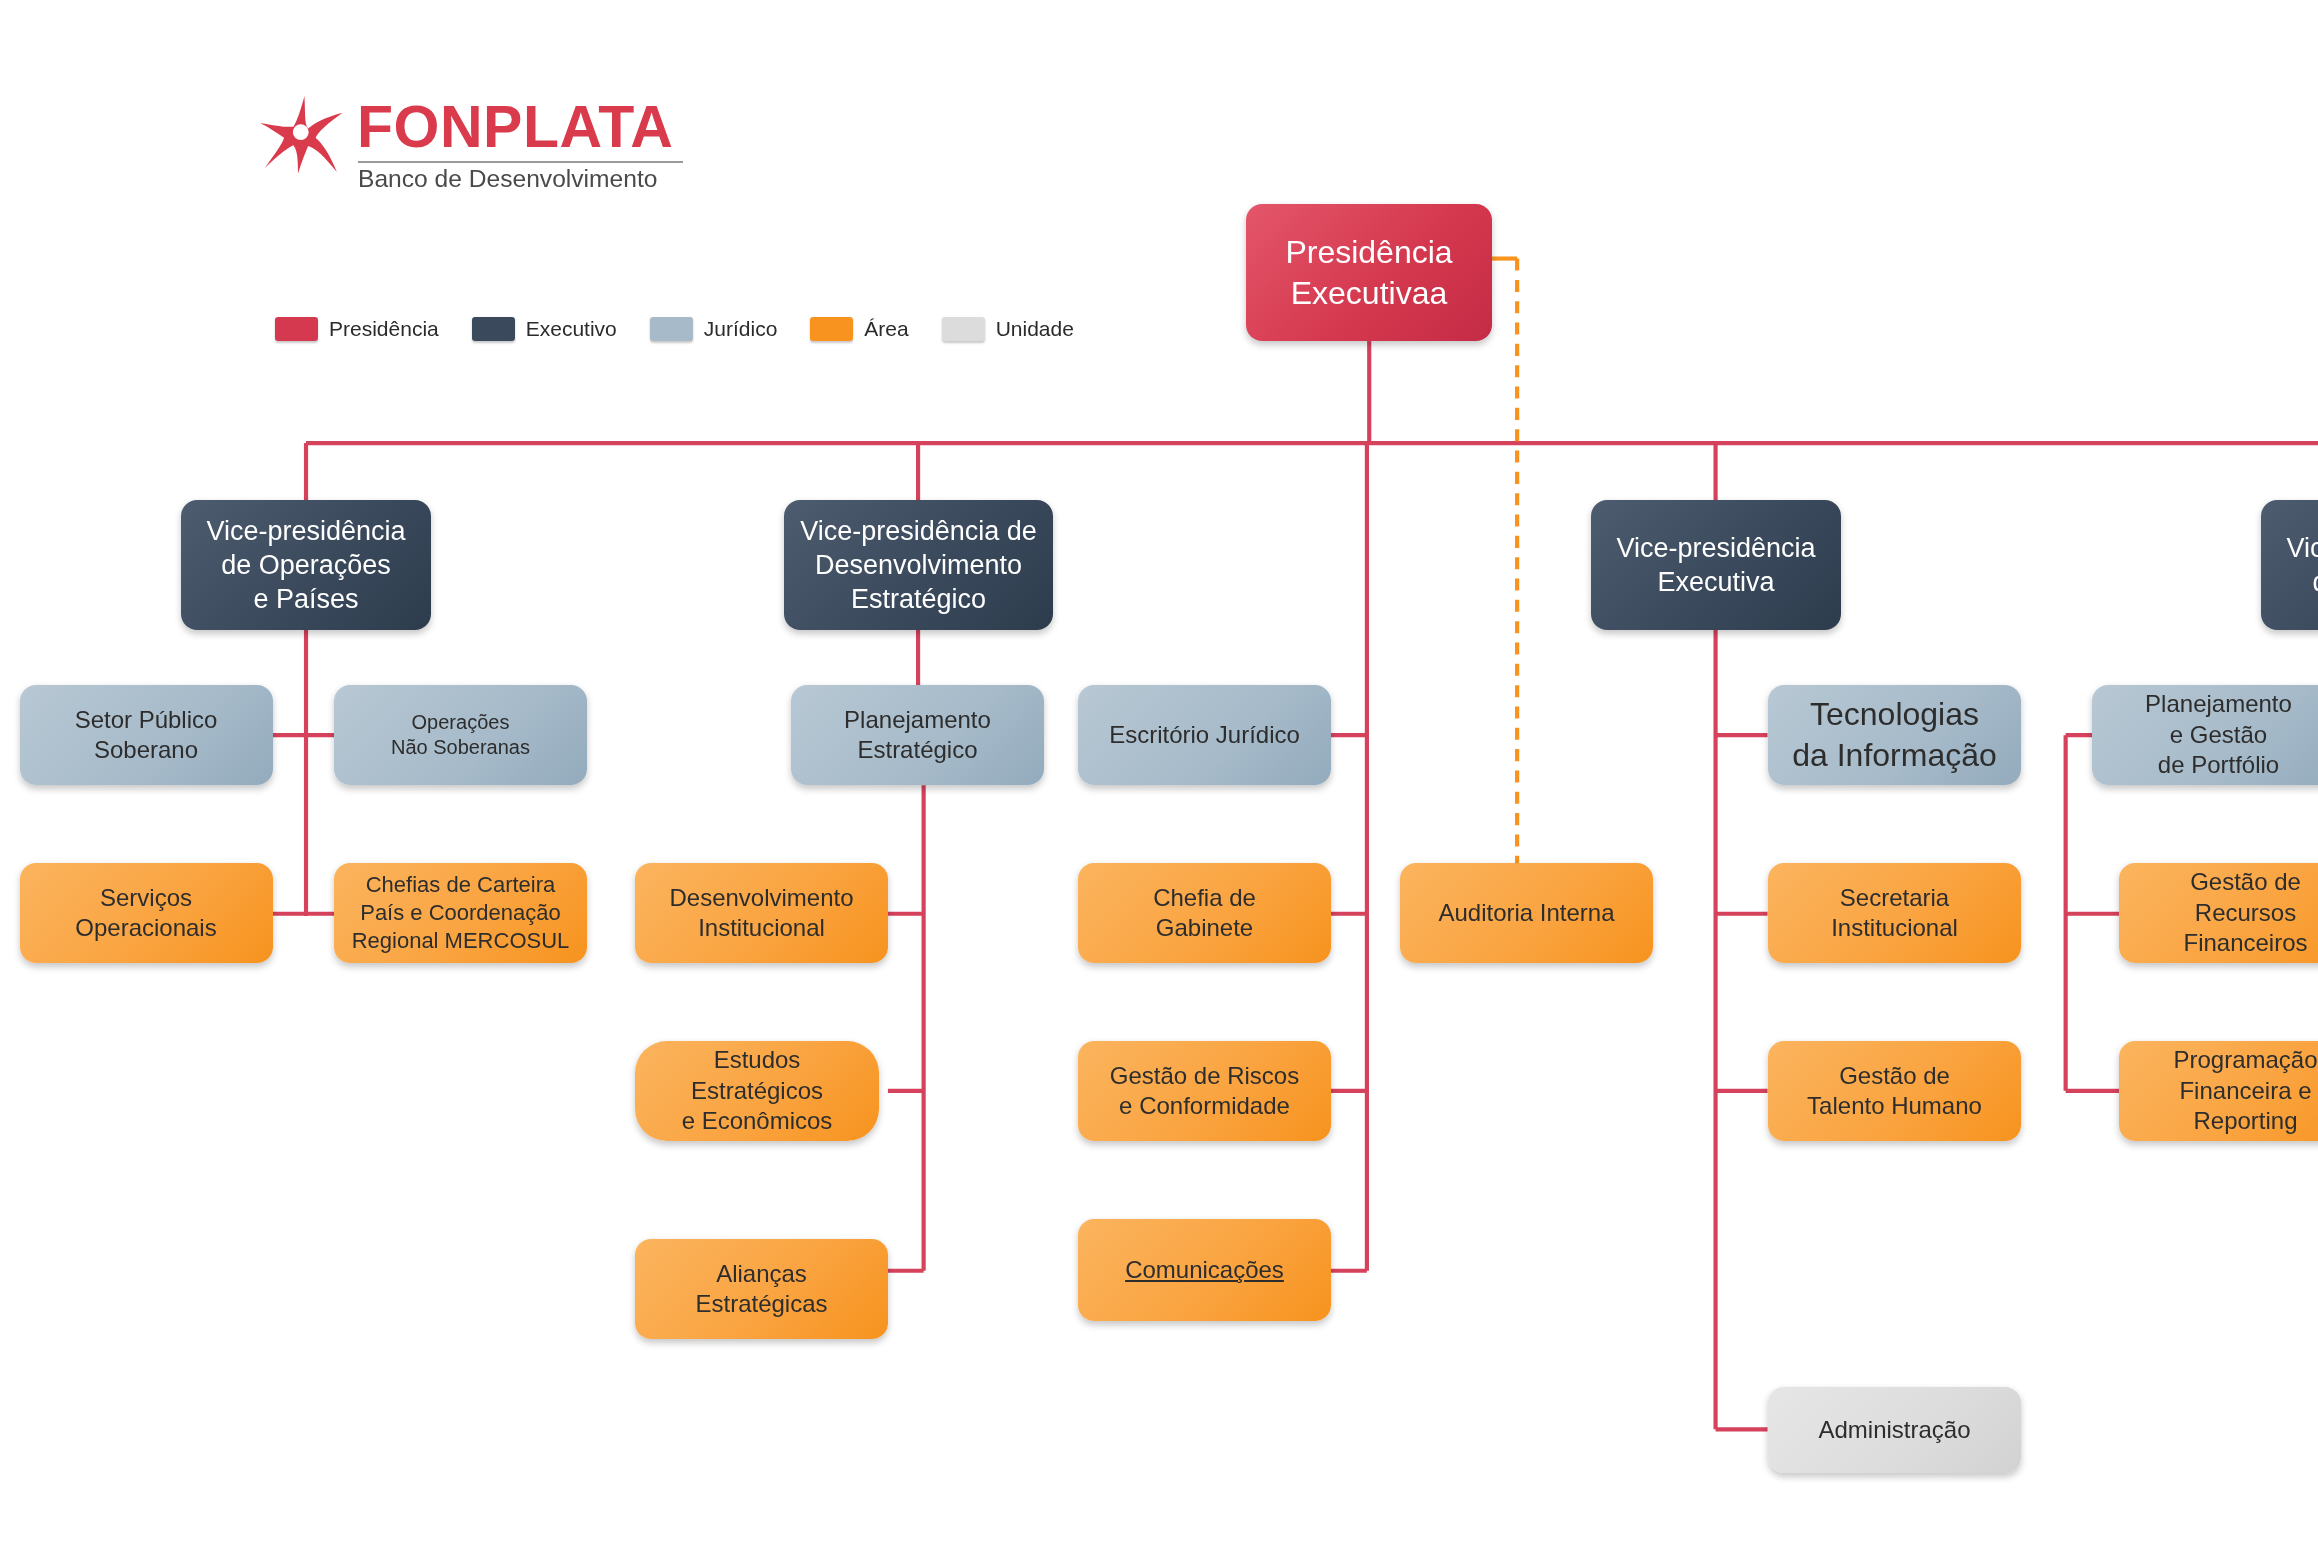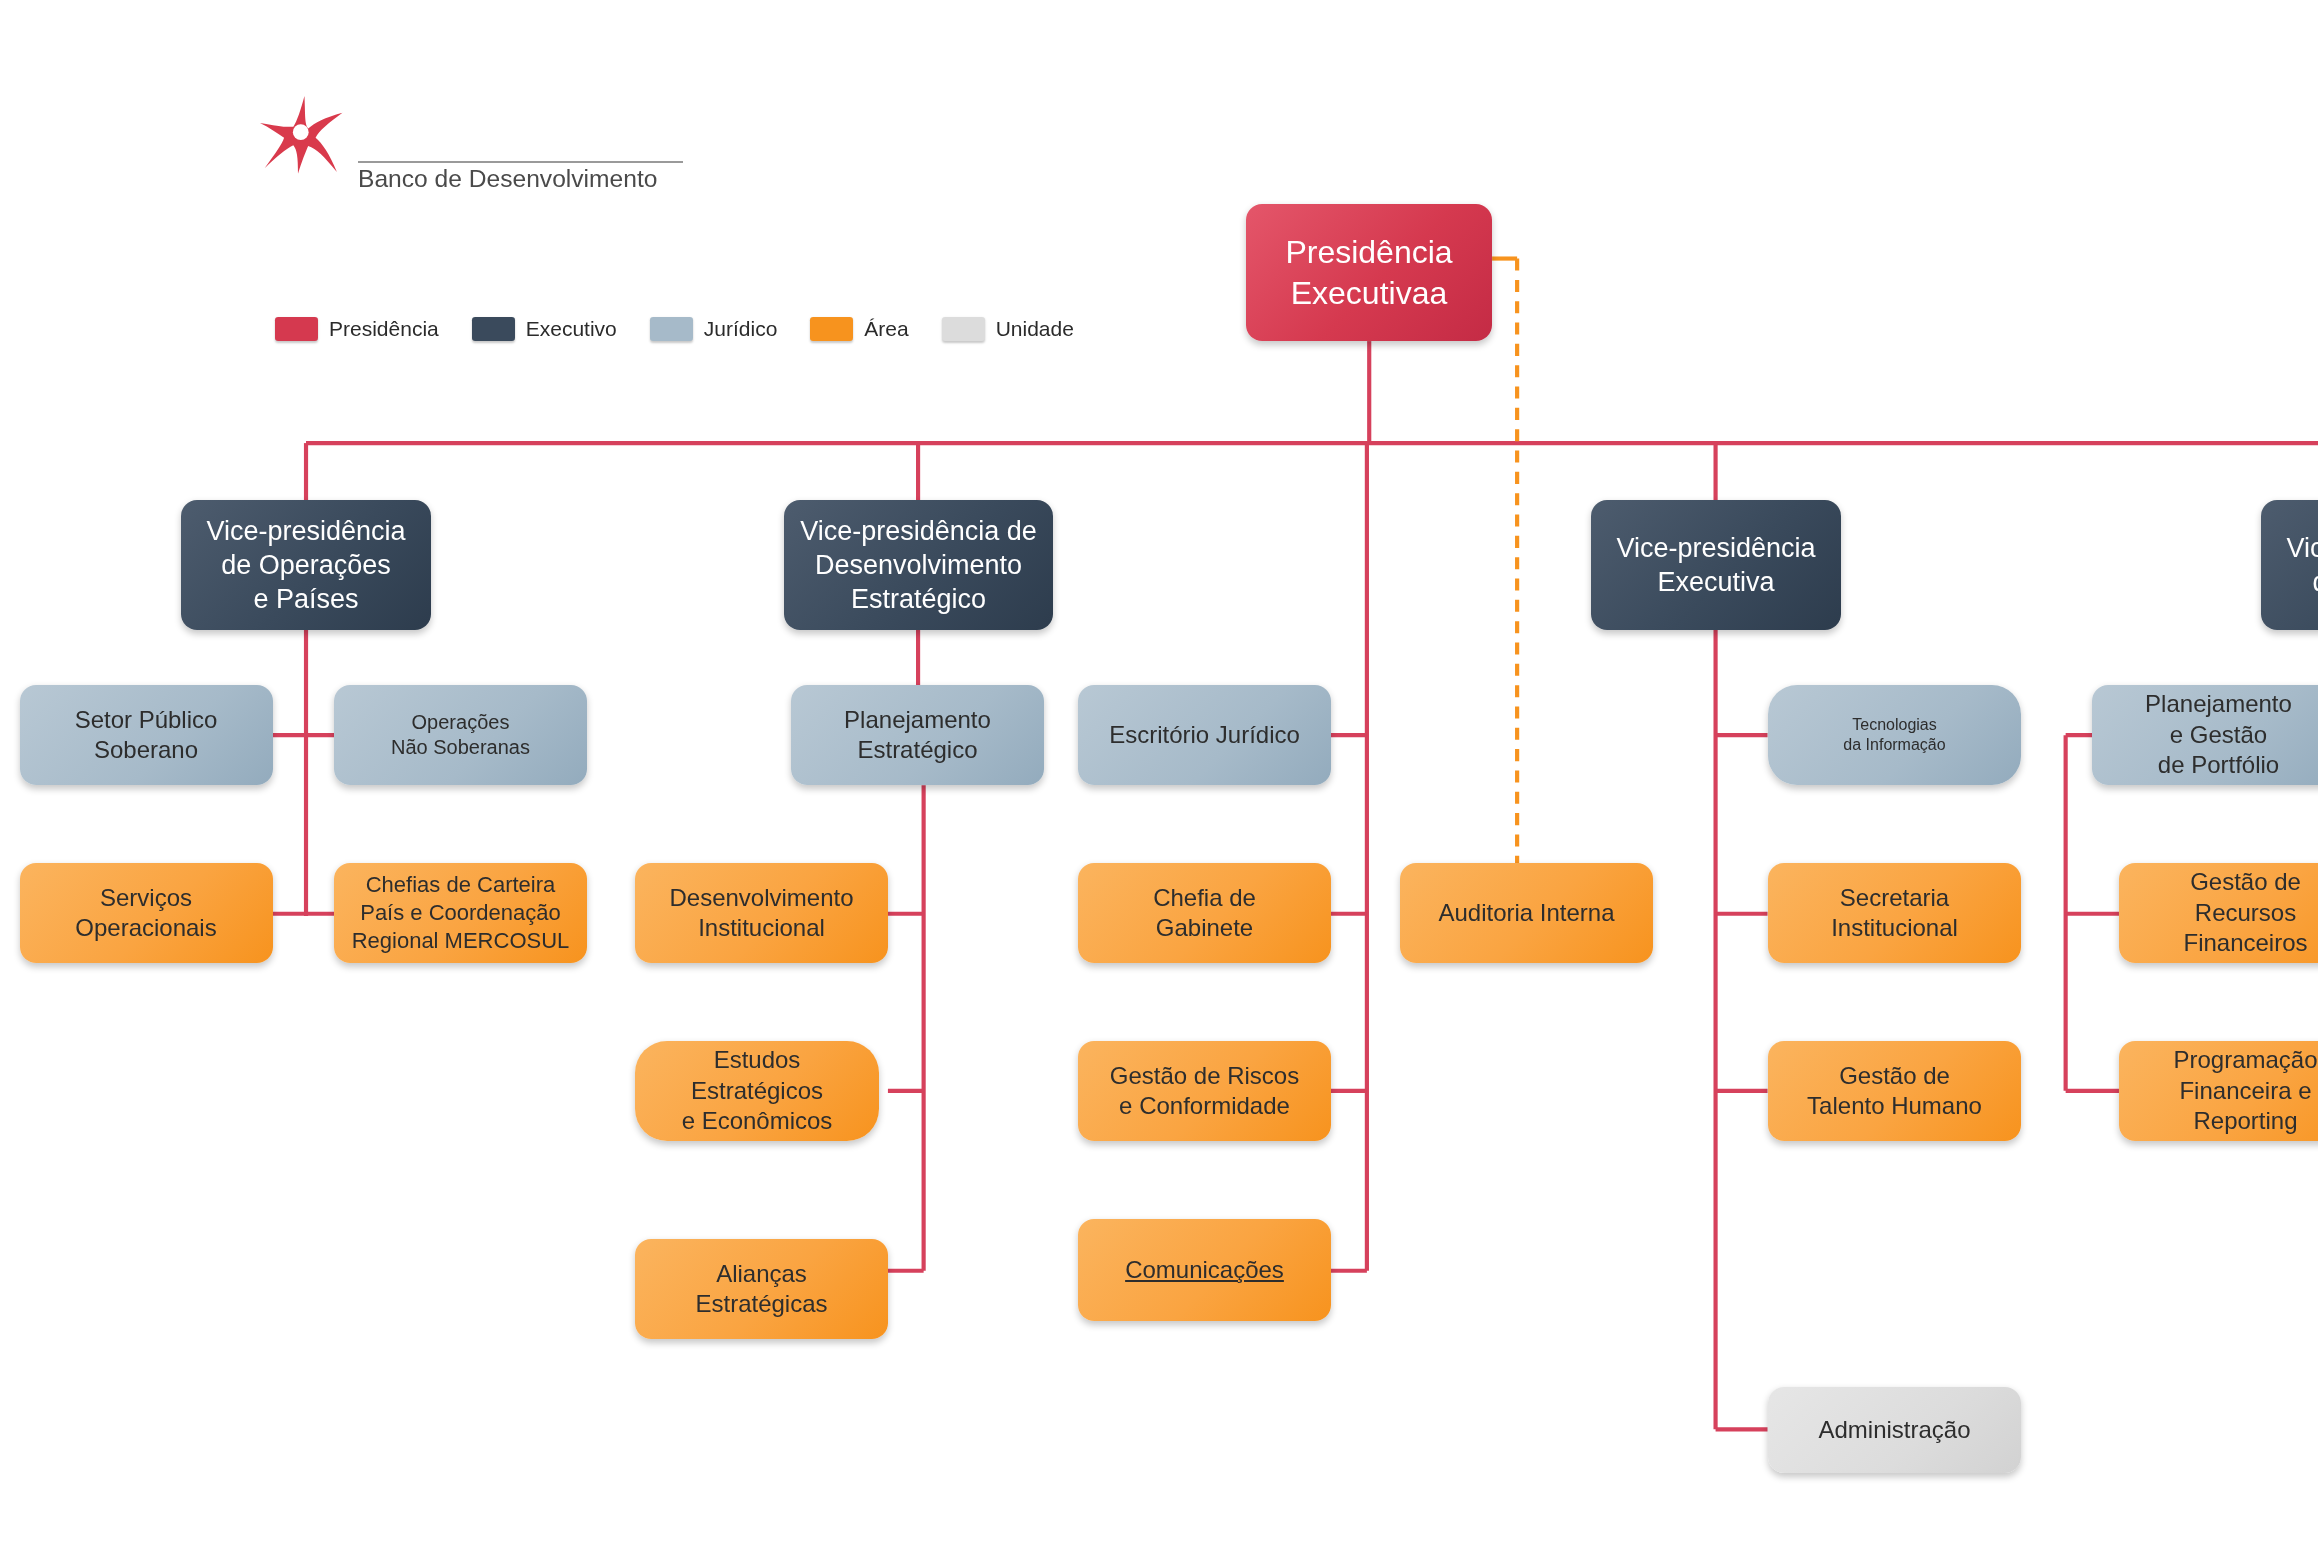--- a/index.html
+++ b/index.html
@@ -89,20 +89,21 @@
   </svg>
 
   <div id="logo">
     <svg class="star" viewBox="0 0 190 170">
       <path d="M96,2 C98,44 96,62 104,72 C118,60 140,48 178,38 C146,62 128,76 120,92
                C134,104 150,126 166,166 C138,132 122,116 104,110 C98,124 90,144 82,170
                C82,134 80,118 72,108 C56,116 36,132 10,158 C34,124 48,106 52,92
                C38,82 20,70 0,60 C34,66 56,70 72,68 C80,56 88,32 96,2 Z" fill="#d93a4c"></path>
       <circle cx="88" cy="80" r="17" fill="#ffffff"></circle>
     </svg>
+    <div class="word">FONPLATA</div>
     <div class="rule"></div>
     <div class="sub">Banco de Desenvolvimento</div>
   </div>
 
   <div id="legend">
       <div class="lg-item">
         <div class="lg-sw" style="background: rgb(213, 57, 79);"></div>
         <div class="lg-tx">Presidência</div>
       </div>
       <div class="lg-item">
@@ -170,21 +171,21 @@
     </div>
     <div class="node t-area" style="left: 1078px; top: 1041px; width: 253px; height: 100px; font-size: 24px;">
       <span>Gestão de Riscos<br>e Conformidade</span>
     </div>
     <div class="node t-area" style="left: 1078px; top: 1219px; width: 253px; height: 102px; font-size: 24px; text-decoration: underline;">
       <span>Comunicações</span>
     </div>
     <div class="node t-area" style="left: 1400px; top: 863px; width: 253px; height: 100px; font-size: 24px;">
       <span>Auditoria Interna</span>
     </div>
-    <div class="node t-div" style="left: 1768px; top: 685px; width: 253px; height: 100px; font-size: 16px; border-radius: 29px;">
+    <div class="node t-div" style="left: 1768px; top: 685px; width: 253px; height: 100px; font-size: 32px;">
       <span>Tecnologias<br>da Informação</span>
     </div>
     <div class="node t-area" style="left: 1768px; top: 863px; width: 253px; height: 100px; font-size: 24px;">
       <span>Secretaria<br>Institucional</span>
     </div>
     <div class="node t-area" style="left: 1768px; top: 1041px; width: 253px; height: 100px; font-size: 24px;">
       <span>Gestão de<br>Talento Humano</span>
     </div>
     <div class="node t-unid" style="left: 1768px; top: 1387px; width: 253px; height: 86px; font-size: 24px;">
       <span>Administração</span>

